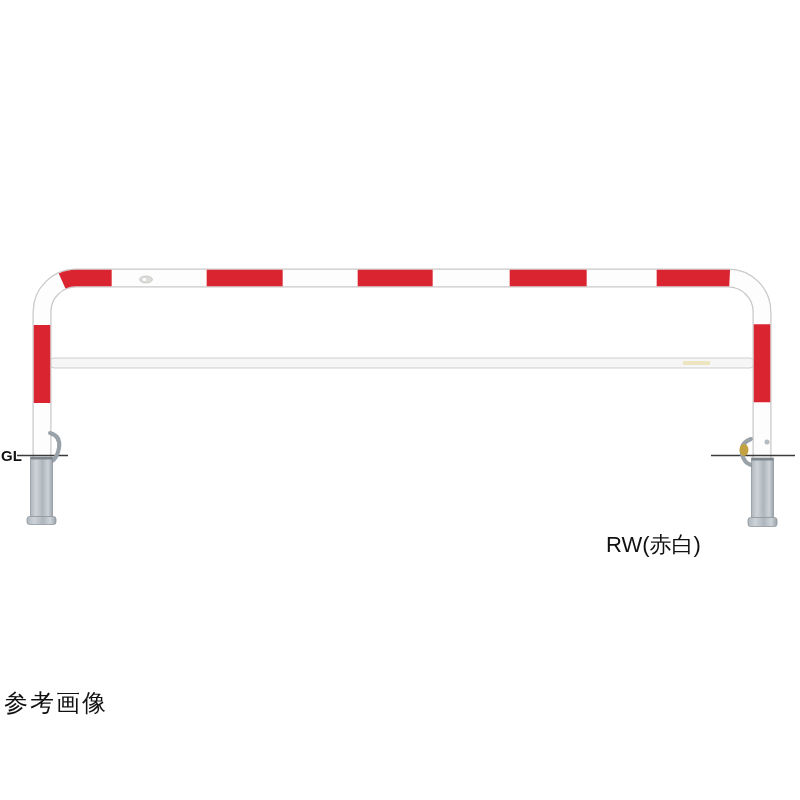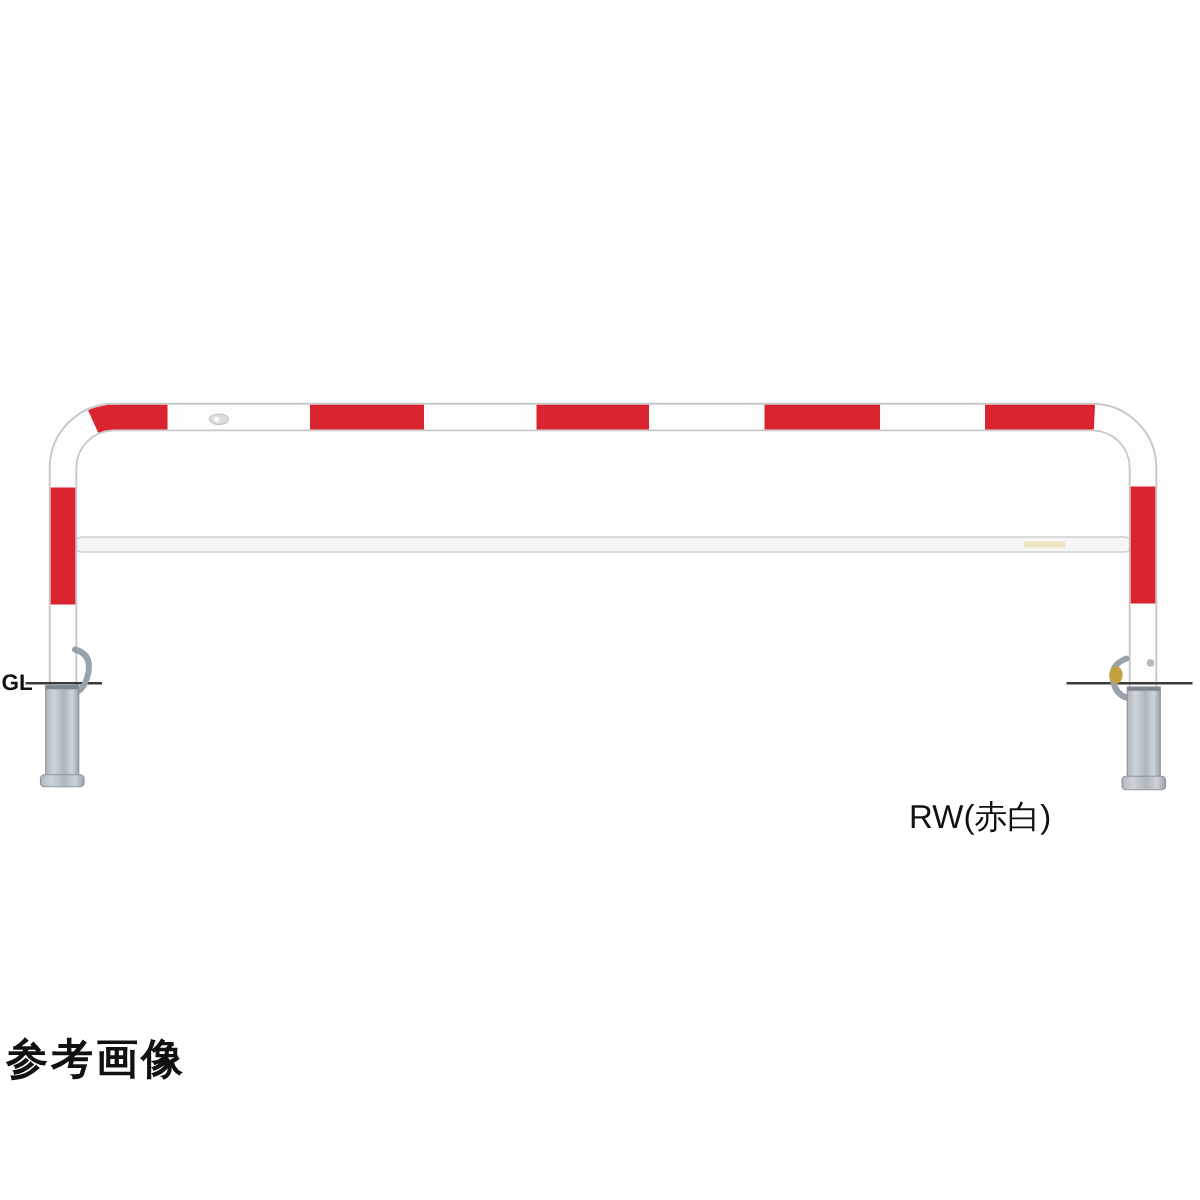--- a/index.html
+++ b/index.html
@@ -16,21 +16,21 @@
                   stroke-dasharray:0 55 78 52 50 95 76 75 75 77 77 70 73 64 78 55; }
 
   .crossbar     { fill:#f6f6f6; stroke:#cfcfcf; stroke-width:1; }
   .gl-line      { stroke:#3a3a3a; stroke-width:1.6; }
   .sleeve-edge  { stroke:#8f979e; stroke-width:0.8; }
   .lever        { fill:none; stroke:#9aa2a9; stroke-width:4; stroke-linecap:round; }
 
   .label { position:absolute; color:var(--annotation-text,#111); white-space:nowrap; }
   .gl-label      { left:1px;   top:447px; font-size:15px; font-weight:700; }
   .variant-label { left:606px; top:530px; font-size:22px; font-weight:500; }
-  .caption       { left:4px;   top:687px; font-size:28px; font-weight:700; letter-spacing:2px; }
+  .caption       { left:4px;   top:687px; font-size:24px; font-weight:400; letter-spacing:2px; }
 </style>
 </head>
 <body>
 
 <div class="canvas">
 
   <svg class="figure" width="800" height="800" viewBox="0 0 800 800">
     <defs>
       <linearGradient id="galv" x1="0" y1="0" x2="1" y2="0">
         <stop offset="0" style="stop-color:var(--galvanized-mid,#aeb6bd)"></stop>

